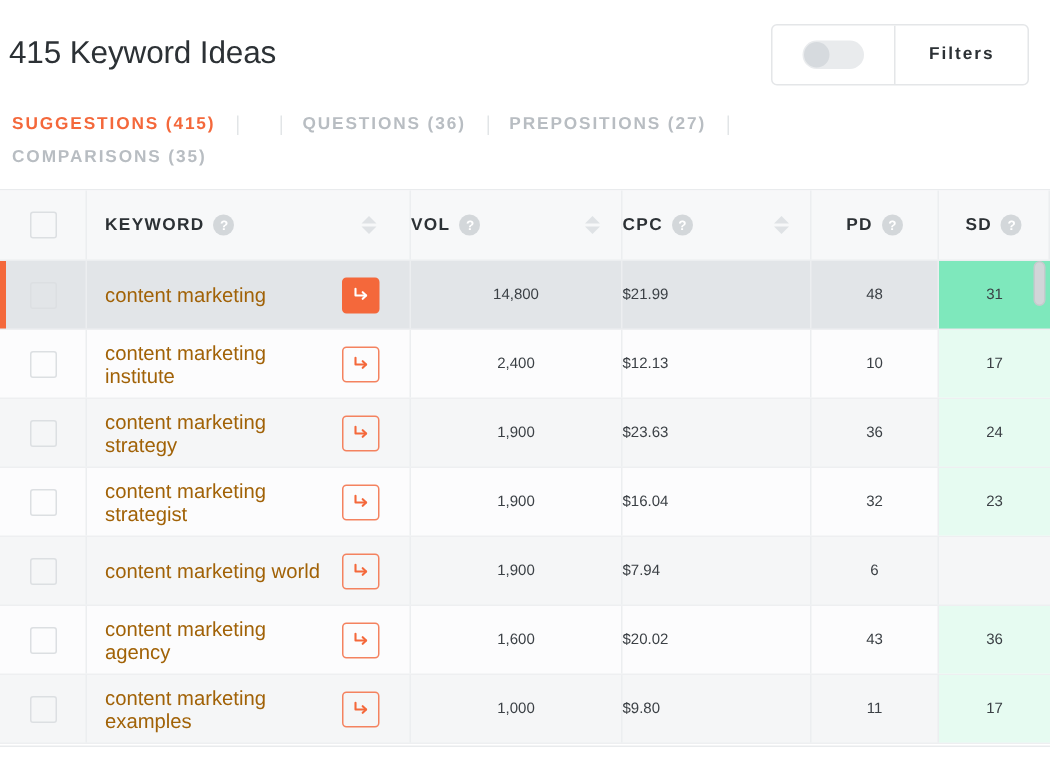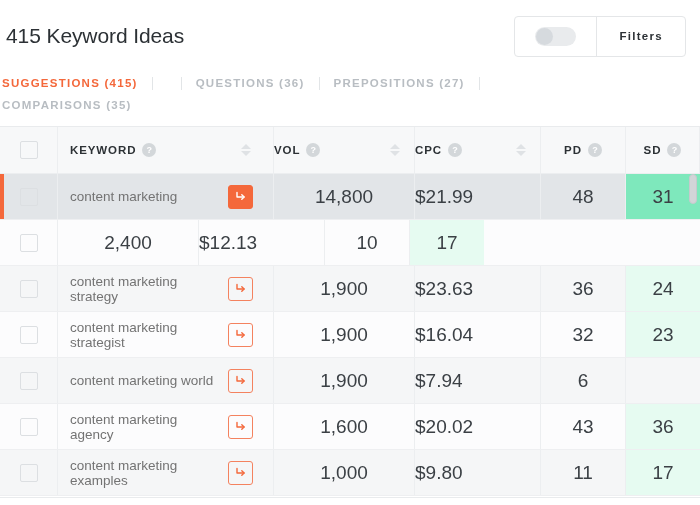--- a/index.html
+++ b/index.html
@@ -79,21 +79,21 @@
   .filters-label {
     font-size: 11.5px;
     font-weight: 700;
     letter-spacing: 1.3px;
     color: #2c3135;
     white-space: nowrap;
   }
 
   
   .tabs {
-    padding: 0 2px;
+    padding: 0 8px;
     display: flex;
     flex-wrap: wrap;
     align-items: center;
     max-width: 520px;
     row-gap: 0;
   }
 
   .tab {
     font-size: 11.5px;
     font-weight: 700;
@@ -210,21 +210,21 @@
   .tbody-row.selected .sel-bar {
     position: absolute;
     left: 0; top: 0; bottom: 0;
     width: 4px;
     background: #f4683b;
     z-index: 2;
   }
 
   .kw-text {
     font-size: 13.5px;
-    color: #737373;
+    color: #a16207;
     line-height: 15px;
     max-width: 150px;
   }
 
   .arrow-btn {
     margin-left: auto;
     margin-right: 12px;
     width: 25px;
     height: 24px;
     border: 1px solid #f4825f;
@@ -237,21 +237,21 @@
     flex: 0 0 auto;
   }
   .tbody-row.selected .arrow-btn {
     background: #f4683b;
     border-color: #f4683b;
     color: #ffffff;
   }
   .arrow-btn svg { display: block; }
 
   .num {
-    font-size: 19px;
+    font-size: 10px;
     color: #3b4045;
   }
 
   .sd-cell { background: #e6fbf1; }
   .sd-cell.hot { background: #7ee8bc; }
 
   
   .scrollbar {
     position: absolute;
     top: 47px;
@@ -367,20 +367,29 @@
           <span class="num">48</span>
         </div>
         <div class="cell c-sd sd-cell hot">
           <span class="num">31</span>
         </div>
       </div>
       <div class="row tbody-row even">
         <div class="cell c-check">
           <div class="checkbox"></div>
         </div>
+        <div class="cell c-keyword">
+          <span class="kw-text">content marketing institute</span>
+          <span class="arrow-btn">
+            <svg width="13" height="13" viewBox="0 0 13 13" fill="none" stroke="currentColor" stroke-width="1.4" stroke-linecap="round" stroke-linejoin="round">
+              <path d="M3 2.5 V7 H10"></path>
+              <path d="M7.8 4.8 L10.1 7 L7.8 9.2"></path>
+            </svg>
+          </span>
+        </div>
         <div class="cell c-vol">
           <span class="num">2,400</span>
         </div>
         <div class="cell c-cpc">
           <span class="num">$12.13</span>
         </div>
         <div class="cell c-pd">
           <span class="num">10</span>
         </div>
         <div class="cell c-sd sd-cell">

